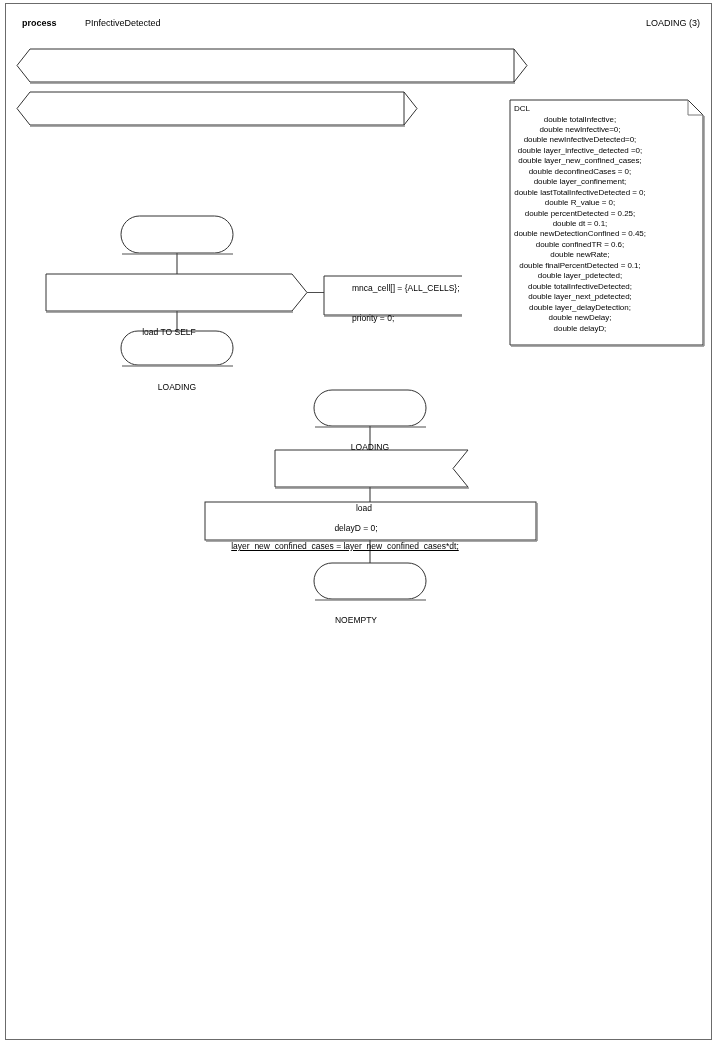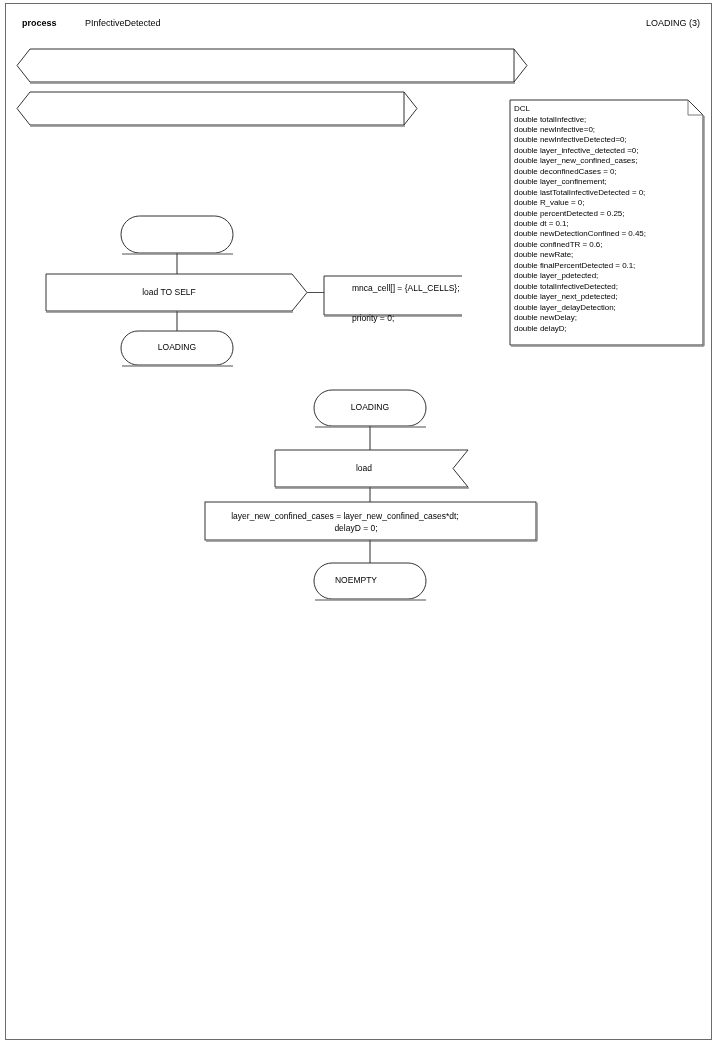--- a/index.html
+++ b/index.html
@@ -68,31 +68,32 @@
   
   .lbl {
     position: absolute;
     font-size: 8.5px;
     line-height: 11px;
     white-space: nowrap;
     text-align: center;
   }
   .lbl-c {
     text-align: center;
+    margin-top: 40px;
   }
   .lbl-l {
     text-align: left;
     white-space: pre;
   }
   .dcl-text {
     position: absolute;
     font-size: 8px;
     line-height: 10.45px;
     white-space: pre;
-    text-align: left;
+    text-align: center;
     letter-spacing: -0.05px;
   }
   .cmt-text {
     position: absolute;
     font-size: 8.5px;
     line-height: 13px;
     white-space: pre;
     text-align: left;
     margin-left: 22px;
   }
@@ -179,18 +180,18 @@
 
   <div class="cmt-text" style="left:330px; top:282px;">mnca_cell[] = {ALL_CELLS};</div>
   <div class="cmt-text" style="left:330px; top:312px;">priority = 0;</div>
 
   <div class="lbl lbl-c" style="left:121px; top:342px; width:112px;">LOADING</div>
 
   <div class="lbl lbl-c" style="left:314px; top:402px; width:112px;">LOADING</div>
 
   <div class="lbl lbl-c" style="left:275px; top:463px; width:178px;">load</div>
 
-  <div class="task-text" style="left:205px; top:510px; width:280px;">layer_new_confined_cases = layer_new_confined_cases*dt;</div>
+  <div class="task-text" style="left:205px; top:540px; width:280px;text-decoration:underline;">layer_new_confined_cases = layer_new_confined_cases*dt;</div>
   <div class="task-text" style="left:205px; top:522px; width:302px;">delayD = 0;</div>
 
   <div class="lbl lbl-c" style="left:300px; top:575px; width:112px;">NOEMPTY</div>
 
 </div>
 
 </body></html>

